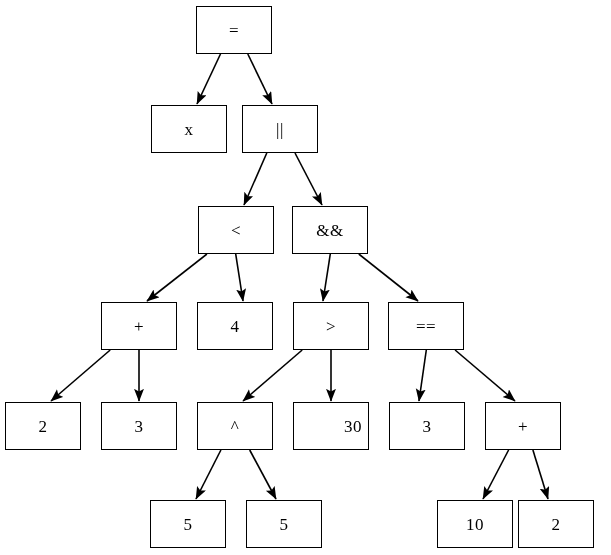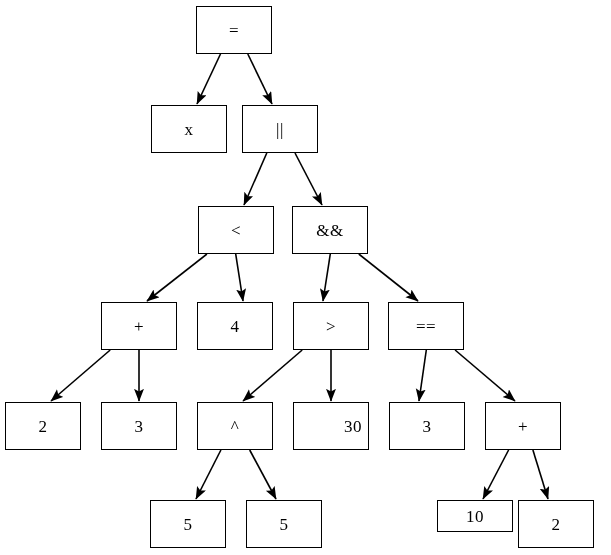--- a/index.html
+++ b/index.html
@@ -119,20 +119,20 @@
       </div>
       <div class="node" style="left: 485px; top: 402px; width: 76px; height: 48px; background: rgb(255, 255, 255); border-color: rgb(0, 0, 0);">
         <span class="lbl">+</span>
       </div>
       <div class="node" style="left: 150px; top: 500px; width: 76px; height: 48px; background: rgb(255, 255, 255); border-color: rgb(0, 0, 0);">
         <span class="lbl">5</span>
       </div>
       <div class="node" style="left: 246px; top: 500px; width: 76px; height: 48px; background: rgb(255, 255, 255); border-color: rgb(0, 0, 0);">
         <span class="lbl">5</span>
       </div>
-      <div class="node" style="left: 437px; top: 500px; width: 76px; height: 32px; background: rgb(255, 255, 255); border-color: rgb(0, 0, 0); font-family: Liberation Serif, serif;">
+      <div class="node" style="left: 437px; top: 500px; width: 76px; height: 48px; background: rgb(255, 255, 255); border-color: rgb(0, 0, 0); font-family: Liberation Serif, serif;">
         <span class="lbl">10</span>
       </div>
       <div class="node" style="left: 518px; top: 500px; width: 76px; height: 48px; background: rgb(255, 255, 255); border-color: rgb(0, 0, 0);">
         <span class="lbl">2</span>
       </div>
     </div>
 </div>
 
 </body></html>

